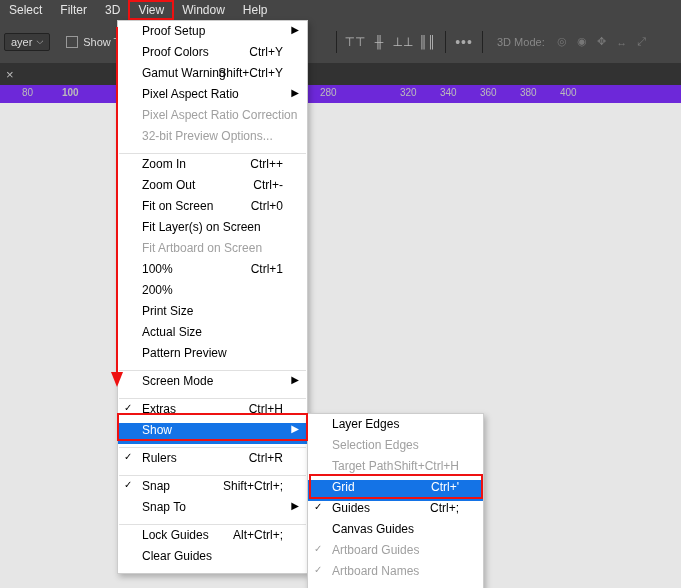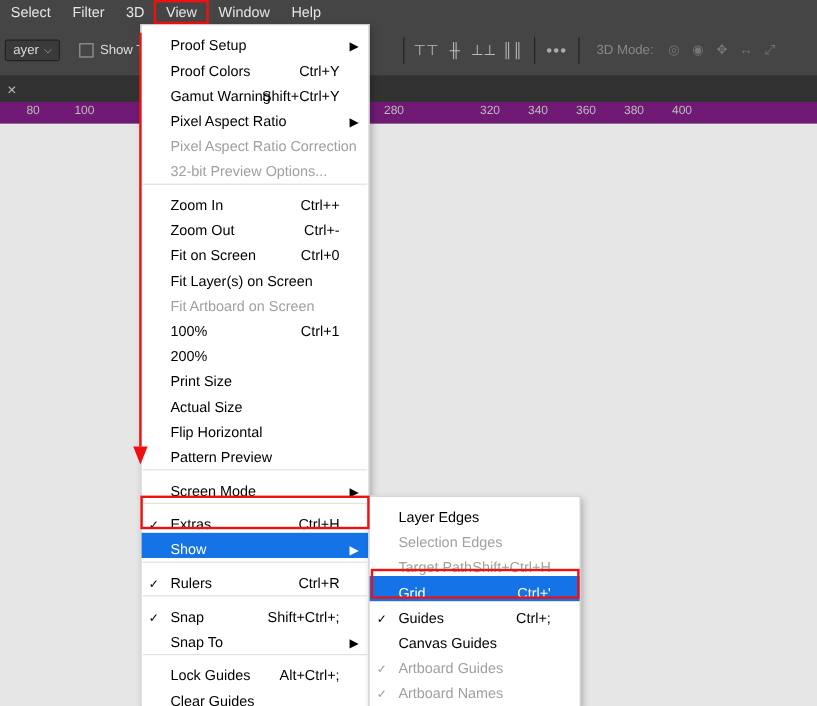--- a/index.html
+++ b/index.html
@@ -13,25 +13,25 @@
 .opt-check-box{width:10px;height:10px;border:1px solid #999;margin-right:5px}
 .opt-icons{position:absolute;left:330px;top:0;height:43px;display:flex;align-items:center;gap:0}
 .opt-icon{width:24px;height:24px;display:flex;align-items:center;justify-content:center;color:#bbb;font-size:12px}
 .opt-sep{width:1px;height:22px;background:#222;margin:0 6px}
 .opt-ellipsis{color:#aaa;font-size:14px;letter-spacing:1px}
 .opt-3d{color:#888;font-size:11px;margin-left:8px}
 .opt-3dicons{margin-left:8px;display:flex;gap:2px}
 .opt-3dicon{width:18px;height:18px;border-radius:2px;display:flex;align-items:center;justify-content:center;color:#777;font-size:11px}
 .tabbar{position:absolute;left:0;top:63px;right:0;height:22px;background:#323232;display:flex;align-items:center}
 .tab-x{margin-left:6px;color:#bbb;font-size:13px}
-.ruler{position:absolute;left:0;top:85px;right:0;height:18px;background:#701a75;border-bottom:1px solid #222;color:#bbb;font-size:10px}
+.ruler{position:absolute;left:0;top:85px;right:0;height:18px;background:#6d28d9;border-bottom:1px solid #222;color:#bbb;font-size:10px}
 .ruler-tick{position:absolute;top:2px;font-size:10px}
 .canvas{position:absolute;left:0;top:103px;right:0;bottom:0;background:#e6e6e6}
 .dropdown{position:absolute;background:#fff;border:1px solid #ccc;box-shadow:2px 3px 6px rgba(0,0,0,0.25);color:#000;padding:3px 0;z-index:10}
-.dd-row{display:flex;align-items:flex-end;height:21px;padding:0 22px 0 24px;position:relative;white-space:nowrap}
+.dd-row{display:flex;align-items:flex-start;height:21px;padding:0 22px 0 24px;position:relative;white-space:nowrap}
 .dd-row.disabled{color:#a0a0a0}
 .dd-row .shortcut{position:absolute;right:24px}
 .dd-row .arrow{position:absolute;right:8px;font-size:10px}
 .dd-row .check{position:absolute;left:6px;font-size:10px}
 .dd-row.selected{background:#1473e6;color:#fff}
 .dd-sep{height:1px;background:#e0e0e0;margin:3px 1px}
 .dd-main{left:117px;top:20px;width:189px}
 .dd-sub{left:307px;top:413px;width:175px}
 .red-arrow{position:absolute;left:110px;top:27px;width:14px;pointer-events:none;z-index:20}
 .hl-show{position:absolute;border:2px solid #e11;pointer-events:none;z-index:15}
@@ -79,21 +79,21 @@
     </div>
   </div>
 </div>
 
 <div class="tabbar">
   <span class="tab-x">×</span>
 </div>
 
 <div class="ruler" id="ruler">
     <span class="ruler-tick" style="left: 22px;">80</span>
-    <span class="ruler-tick" style="left: 62px;">100</span>
+    <span class="ruler-tick" style="left: 62px; font-weight: bold;">100</span>
     <span class="ruler-tick" style="left: 106px; margin-left: 36px;">120</span>
     <span class="ruler-tick" style="left: 142px;">140</span>
     <span class="ruler-tick" style="left: 200px;">320</span>
     <span class="ruler-tick" style="left: 240px;">240</span>
     <span class="ruler-tick" style="left: 280px;">260</span>
     <span class="ruler-tick" style="left: 320px; text-align: center;">280</span>
     <span class="ruler-tick" style="left: 380px; margin-top: 24px;">300</span>
     <span class="ruler-tick" style="left: 400px;">320</span>
     <span class="ruler-tick" style="left: 440px;">340</span>
     <span class="ruler-tick" style="left: 480px;">360</span>
@@ -152,23 +152,20 @@
     <div class="dd-row">
       <span>200%</span>
     </div>
     <div class="dd-row">
       <span>Print Size</span>
     </div>
     <div class="dd-row">
       <span>Actual Size</span>
     </div>
     <div class="dd-row">
-      <span>Flip Horizontal</span>
-    </div>
-    <div class="dd-row">
       <span>Pattern Preview</span>
     </div>
     <div class="dd-sep"></div>
     <div class="dd-row">
       <span>Screen Mode</span>
       <span class="arrow">▶</span>
     </div>
     <div class="dd-sep"></div>
     <div class="dd-row">
       <span class="check">✓</span>

